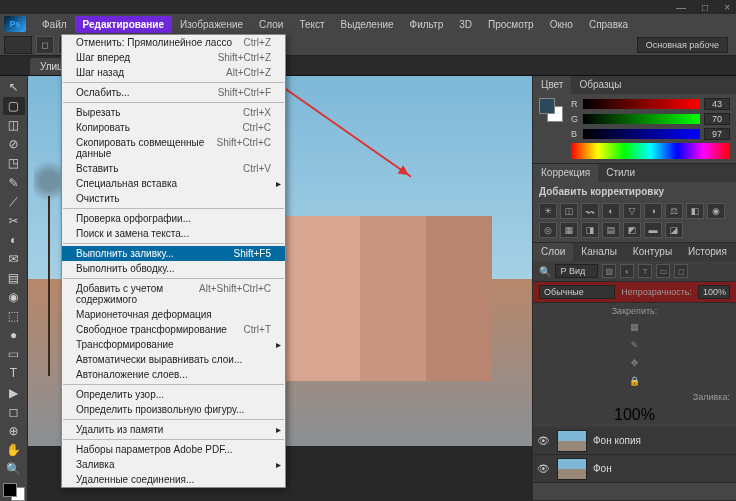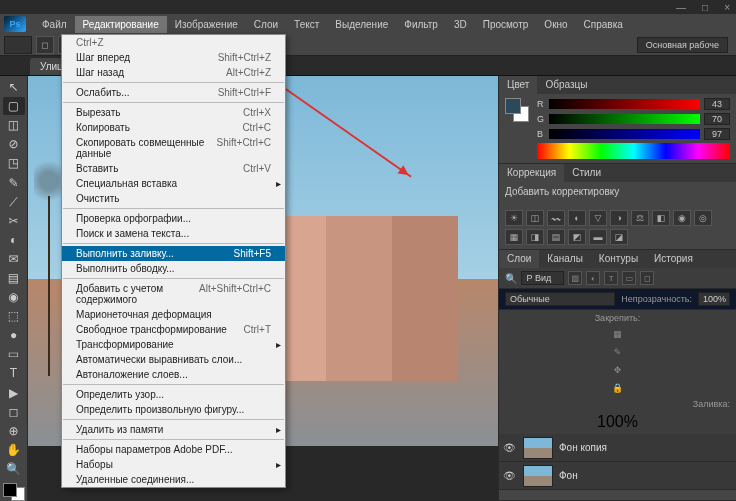--- a/index.html
+++ b/index.html
@@ -4,21 +4,21 @@
 <style>
 * { margin: 0; padding: 0; box-sizing: border-box; font-family: Tahoma, Arial, sans-serif; }
 body { width: 736px; height: 501px; background: #454545; overflow: hidden; position: relative; }
 
 .titlebar { height: 14px; background: #2a2a2a; display: flex; justify-content: flex-end; align-items: center; padding-right: 6px; gap: 16px; }
 .titlebar span { color: #999; font-size: 10px; cursor: pointer; }
 
 .menubar { height: 20px; background: #454545; display: flex; align-items: center; padding-left: 4px; }
 .ps-logo { width: 22px; height: 16px; background: linear-gradient(135deg, #001e36, #31a8ff); border-radius: 2px; color: #31a8ff; font-size: 9px; font-weight: bold; display: flex; align-items: center; justify-content: center; margin-right: 8px; }
 .menubar-item { color: #ccc; font-size: 10px; padding: 3px 8px; cursor: pointer; }
-.menubar-item.active { background: #737373; color: #fff; }
+.menubar-item.active { background: #6d28d9; color: #fff; font-weight: bold; }
 
 .optionsbar { height: 22px; background: #454545; border-bottom: 1px solid #222; display: flex; align-items: center; padding-left: 4px; gap: 4px; }
 .tool-preset { width: 28px; height: 18px; background: #333; border: 1px solid #222; }
 .sel-icon { width: 18px; height: 18px; border: 1px solid #555; background: #333; display: flex; align-items: center; justify-content: center; color: #aaa; font-size: 9px; }
 .optionsbar .lbl { color: #ccc; font-size: 10px; margin-left: 4px; }
 .optionsbar .dd { background: #333; border: 1px solid #222; color: #ccc; font-size: 10px; padding: 1px 14px 1px 4px; }
 .basic-badge { margin-left: auto; background: #333; color: #ccc; font-size: 9px; padding: 2px 8px; border: 1px solid #222; margin-right: 8px; }
 
 .tabbar { height: 20px; background: #2a2a2a; border-bottom: 1px solid #111; display: flex; align-items: flex-end; padding-left: 30px; }
 .doc-tab { background: #454545; color: #ddd; font-size: 10px; padding: 3px 10px; border-top-left-radius: 3px; border-top-right-radius: 3px; }
@@ -33,49 +33,49 @@
 .swatches .bg { position: absolute; width: 14px; height: 14px; background: #fff; border: 1px solid #888; bottom: 0; right: 0; }
 
 .canvas-wrap { flex: 1; background: #282828; position: relative; overflow: hidden; }
 .canvas { position: absolute; top: 0; left: 0; right: 0; height: 370px; background: linear-gradient(to bottom, #7db8d8 0%, #a5d0e5 55%, #b8876a 55%, #8a9095 100%); }
 .building { position: absolute; right: 40px; top: 140px; width: 220px; height: 165px; background: linear-gradient(to right, #d8a590 40%, #c89580 40%, #c89580 70%, #b88570 70%); }
 .tree { position: absolute; width: 2px; background: #3a2a1a; }
 .tree::before { content: ''; position: absolute; width: 30px; height: 50px; left: -14px; top: -40px; background: radial-gradient(circle, rgba(40,30,20,0.3) 30%, transparent 70%); }
 .red-arrow { position: absolute; top: 84px; left: 280px; width: 160px; height: 2px; background: #e03030; transform: rotate(35deg); transform-origin: left center; }
 .red-arrow::after { content: ''; position: absolute; right: -2px; top: -4px; border: 5px solid transparent; border-left: 10px solid #e03030; }
 
-.panels { width: 238px; background: #454545; border-left: 1px solid #2a2a2a; display: flex; flex-direction: column; }
+.panels { width: 204px; background: #454545; border-left: 1px solid #2a2a2a; display: flex; flex-direction: column; }
 .panel { border-bottom: 1px solid #2a2a2a; }
 .panel-tabs { display: flex; background: #383838; height: 18px; }
 .panel-tab { color: #ccc; font-size: 10px; padding: 3px 8px; cursor: pointer; }
 .panel-tab.active { background: #454545; }
 .panel-body { padding: 4px 6px; }
 
 .color-row { display: flex; align-items: center; gap: 4px; margin-bottom: 3px; }
 .color-row .ch { color: #ccc; font-size: 9px; width: 8px; }
 .color-row .slider { flex: 1; height: 10px; }
 .color-row .val { width: 26px; background: #333; color: #ccc; font-size: 9px; text-align: center; border: 1px solid #222; }
 .sl-r { background: linear-gradient(to right, #000, #f00); }
 .sl-g { background: linear-gradient(to right, #000, #0f0); }
 .sl-b { background: linear-gradient(to right, #000, #00f); }
 .spectrum { height: 16px; background: linear-gradient(to right, #f00, #ff0, #0f0, #0ff, #00f, #f0f, #f00); margin-top: 2px; }
 .color-sw { width: 24px; height: 24px; position: relative; margin-right: 4px; }
 .color-sw .fg { position: absolute; width: 16px; height: 16px; background: #2a4a5a; border: 1px solid #888; }
 .color-sw .bg { position: absolute; width: 16px; height: 16px; background: #fff; border: 1px solid #888; right: 0; bottom: 0; }
 
-.adj-label { color: #ccc; font-size: 10px; margin-bottom: 13px; display: block; }
+.adj-label { color: #ccc; font-size: 10px; margin-bottom: 6px; display: block; font-weight: bold; }
 .adj-icons { display: flex; flex-wrap: wrap; gap: 3px; }
 .adj-icons span { width: 18px; height: 16px; background: #333; border: 1px solid #555; display: flex; align-items: center; justify-content: center; color: #aaa; font-size: 9px; }
 
 .layers-head { display: flex; align-items: center; gap: 4px; padding: 3px 6px; background: #3d3d3d; }
 .layers-head .search { color: #888; font-size: 10px; }
 .layers-head .dd { background: #333; border: 1px solid #222; color: #ccc; font-size: 9px; padding: 1px 12px 1px 4px; }
 .layers-head .filt { width: 14px; height: 14px; border: 1px solid #555; background: #333; font-size: 8px; color: #888; display: flex; align-items: center; justify-content: center; }
 
-.layers-opts { display: flex; align-items: center; padding: 3px 6px; gap: 6px; background: #0f172a; border-top: 1px solid #2a2a2a; }
+.layers-opts { display: flex; align-items: center; padding: 3px 6px; gap: 6px; background: #7f1d1d; border-top: 1px solid #2a2a2a; }
 .layers-opts .dd { background: #333; border: 1px solid #222; color: #ccc; font-size: 9px; padding: 1px 14px 1px 4px; flex: 1; }
 .layers-opts .lbl { color: #999; font-size: 9px; }
 .layers-opts .val { background: #333; border: 1px solid #222; color: #ccc; font-size: 9px; padding: 1px 3px; width: 32px; text-align: right; }
 
 .locks { display: flex; align-items: center; padding: 3px 6px; gap: 4px; background: #3d3d3d; border-top: 1px solid #2a2a2a; flex-direction: column; }
 .locks .lbl { color: #999; font-size: 9px; }
 .locks .lk { width: 14px; height: 14px; color: #888; font-size: 9px; display: flex; align-items: center; justify-content: center; }
 
 .layer-list { background: #383838; }
 .layer { display: flex; align-items: center; height: 28px; border-bottom: 1px solid #2a2a2a; padding: 0 4px; gap: 6px; }
@@ -277,20 +277,21 @@
         </div>
     </div>
 
   </div>
 </div>
 
 <div class="red-arrow"></div>
 
 <div class="dropdown" id="edit-menu">
     <div class="menu-item">
+      <span>Отменить: Прямолинейное лассо</span>
       <span class="sc">Ctrl+Z</span>
     </div>
     <div class="menu-item">
       <span>Шаг вперед</span>
       <span class="sc">Shift+Ctrl+Z</span>
     </div>
     <div class="menu-item">
       <span>Шаг назад</span>
       <span class="sc">Alt+Ctrl+Z</span>
     </div>
@@ -367,18 +368,18 @@
     </div>
     <div class="menu-sep"></div>
     <div class="menu-item sub">
       <span>Удалить из памяти</span>
     </div>
     <div class="menu-sep"></div>
     <div class="menu-item">
       <span>Наборы параметров Adobe PDF...</span>
     </div>
     <div class="menu-item sub">
-      <span>Наборы</span>
+      <span>Заливка</span>
     </div>
     <div class="menu-item">
       <span>Удаленные соединения...</span>
     </div>
   </div>
 
 </body></html>

